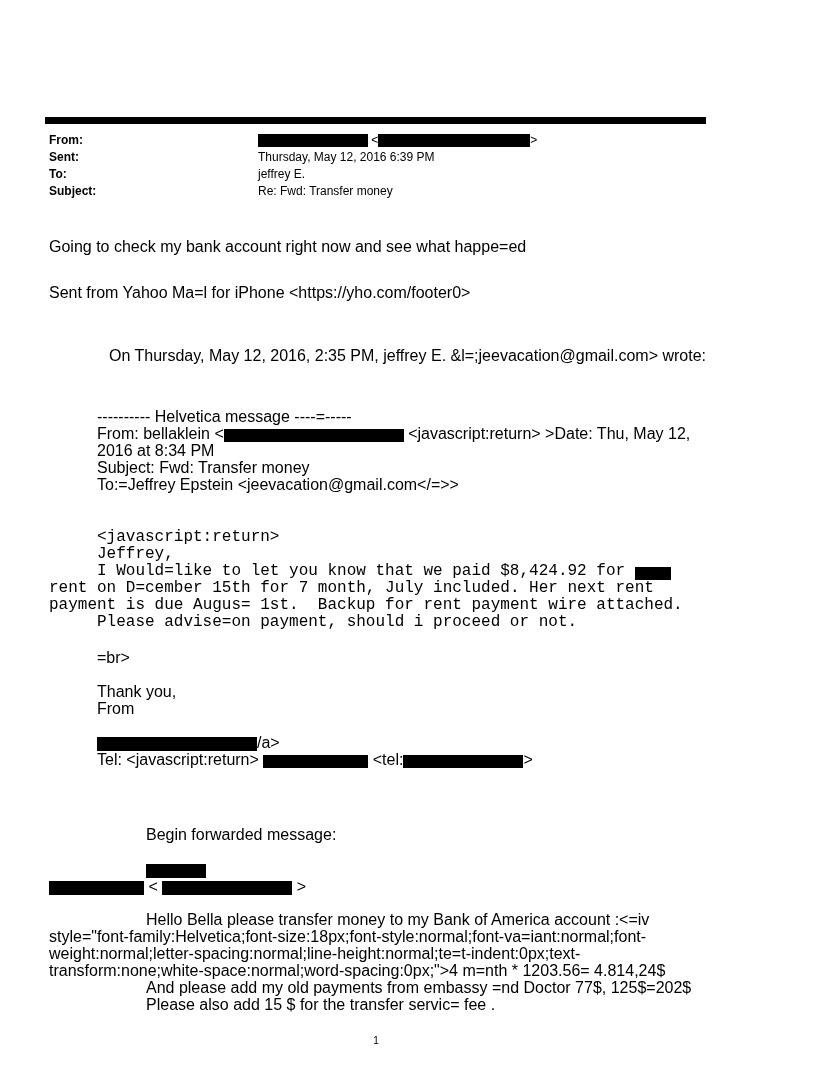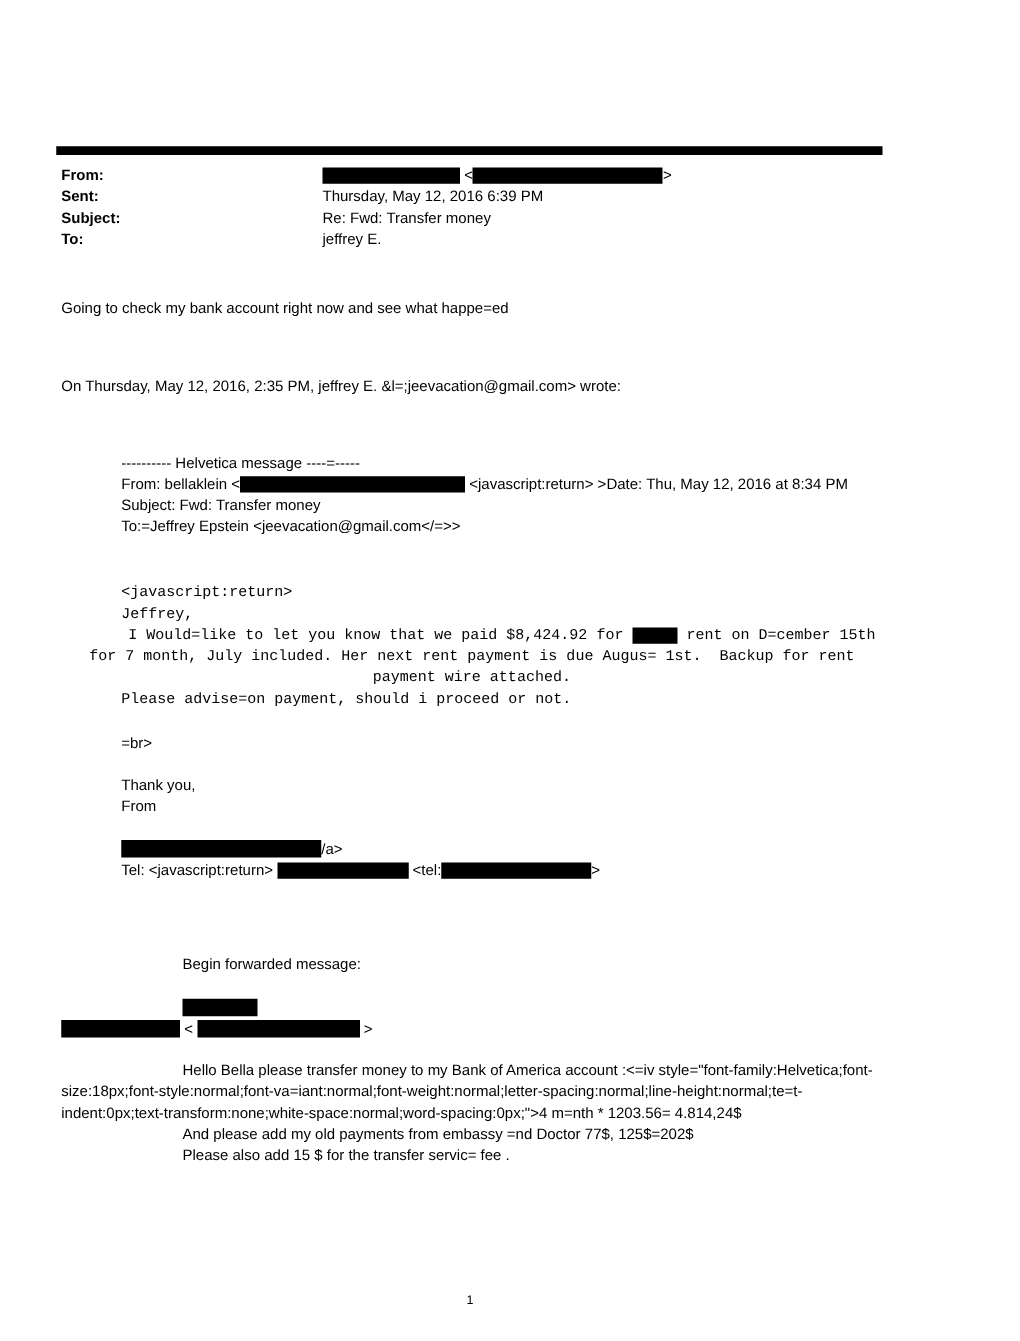--- a/index.html
+++ b/index.html
@@ -10,33 +10,33 @@
     color: #000; position: relative; overflow: hidden;
   }
   .page { position: relative; width: 752px; height: 1073px; padding: 85px 46px 0 49px; margin-top: 32px; }
   .rule { height: 7px; background: #000; margin-left: -4px; }
 
   .header-block { margin-top: 8px; }
   .hdr-row { display: flex; font-size: 12px; line-height: 17px; }
   .hdr-label { font-weight: bold; flex: 0 0 209px; }
   .hdr-value { white-space: pre-wrap; }
 
-  .line { font-size: 12px; line-height: 17px; white-space: pre-wrap; }
+  .line { font-size: 16px; line-height: 17px; white-space: pre-wrap; }
   .ind1 { padding-left: 48px; }
   .ind2 { padding-left: 97px; }
-  .ti1 { text-indent: 48px; text-align: center; }
+  .ti1 { text-indent: 48px; }
   .ti2 { text-indent: 97px; }
   .wrapany { overflow-wrap: anywhere; word-break: break-word; }
 
   .redact { display: inline-block; background: #000; height: 13px; vertical-align: text-bottom; }
   .redact.tall { height: 14px; }
 
   .mt-38 { margin-top: 38px; }
   .mt-29 { margin-top: 29px; }
-  .mt-46 { margin-top: 46px; }
+  .mt-46 { margin-top: 46px; text-align: right; }
   .mt-44 { margin-top: 44px; }
   .mt-36 { margin-top: 36px; font-family: Liberation Mono, monospace; }
   .mt-18 { margin-top: 18px; }
   .mt-17 { margin-top: 17px; }
   .mt-58 { margin-top: 58px; }
   .mt-16 { margin-top: 16px; }
 
   .pagenum { position: absolute; left: 0; right: 0; top: 1002px; text-align: center; font-size: 10px; line-height: 14px; }
   .bates { position: absolute; right: 44px; top: 1049px; font-size: 13px; line-height: 16px; }
 </style>
@@ -50,31 +50,32 @@
   <div class="header-block">
     <div class="hdr-row">
       <span class="hdr-label">From:</span>
       <span class="hdr-value"><span class="redact" style="width:110px"></span><span> &lt;</span><span class="redact" style="width:152px"></span><span>&gt;</span></span>
     </div>
     <div class="hdr-row">
       <span class="hdr-label">Sent:</span>
       <span class="hdr-value">Thursday, May 12, 2016 6:39 PM</span>
     </div>
     <div class="hdr-row">
+      <span class="hdr-label">To:</span>
+      <span class="hdr-value">jeffrey E.</span>
+    </div>
+    <div class="hdr-row">
       <span class="hdr-label">Subject:</span>
       <span class="hdr-value">Re: Fwd: Transfer money</span>
-    </div>
-    <div class="hdr-row">
-      <span class="hdr-label">To:</span>
-      <span class="hdr-value">jeffrey E.</span>
     </div>
   </div>
 
   <div class="line mt-38">Going to check my bank account right now and see what happe=ed</div>
 
+  <div class="line mt-29">Sent from Yahoo Ma=l for iPhone &lt;https://yho.com/footer0&gt;</div>
 
   <div class="line mt-46">On Thursday, May 12, 2016, 2:35 PM, jeffrey E. &amp;l=;jeevacation@gmail.com&gt; wrote:</div>
 
   <div class="mt-44">
     <div class="line ind1">---------- Helvetica message ----=-----</div>
     <div class="line ind1"><span>From: bellaklein &lt;</span><span class="redact" style="width:180px"></span><span> &lt;javascript:return&gt; &gt;Date: Thu, May 12, 2016 at 8:34 PM</span></div>
     <div class="line ind1">Subject: Fwd: Transfer money</div>
     <div class="line ind1">To:=Jeffrey Epstein &lt;jeevacation@gmail.com&lt;/=&gt;&gt;</div>
   </div>
 

